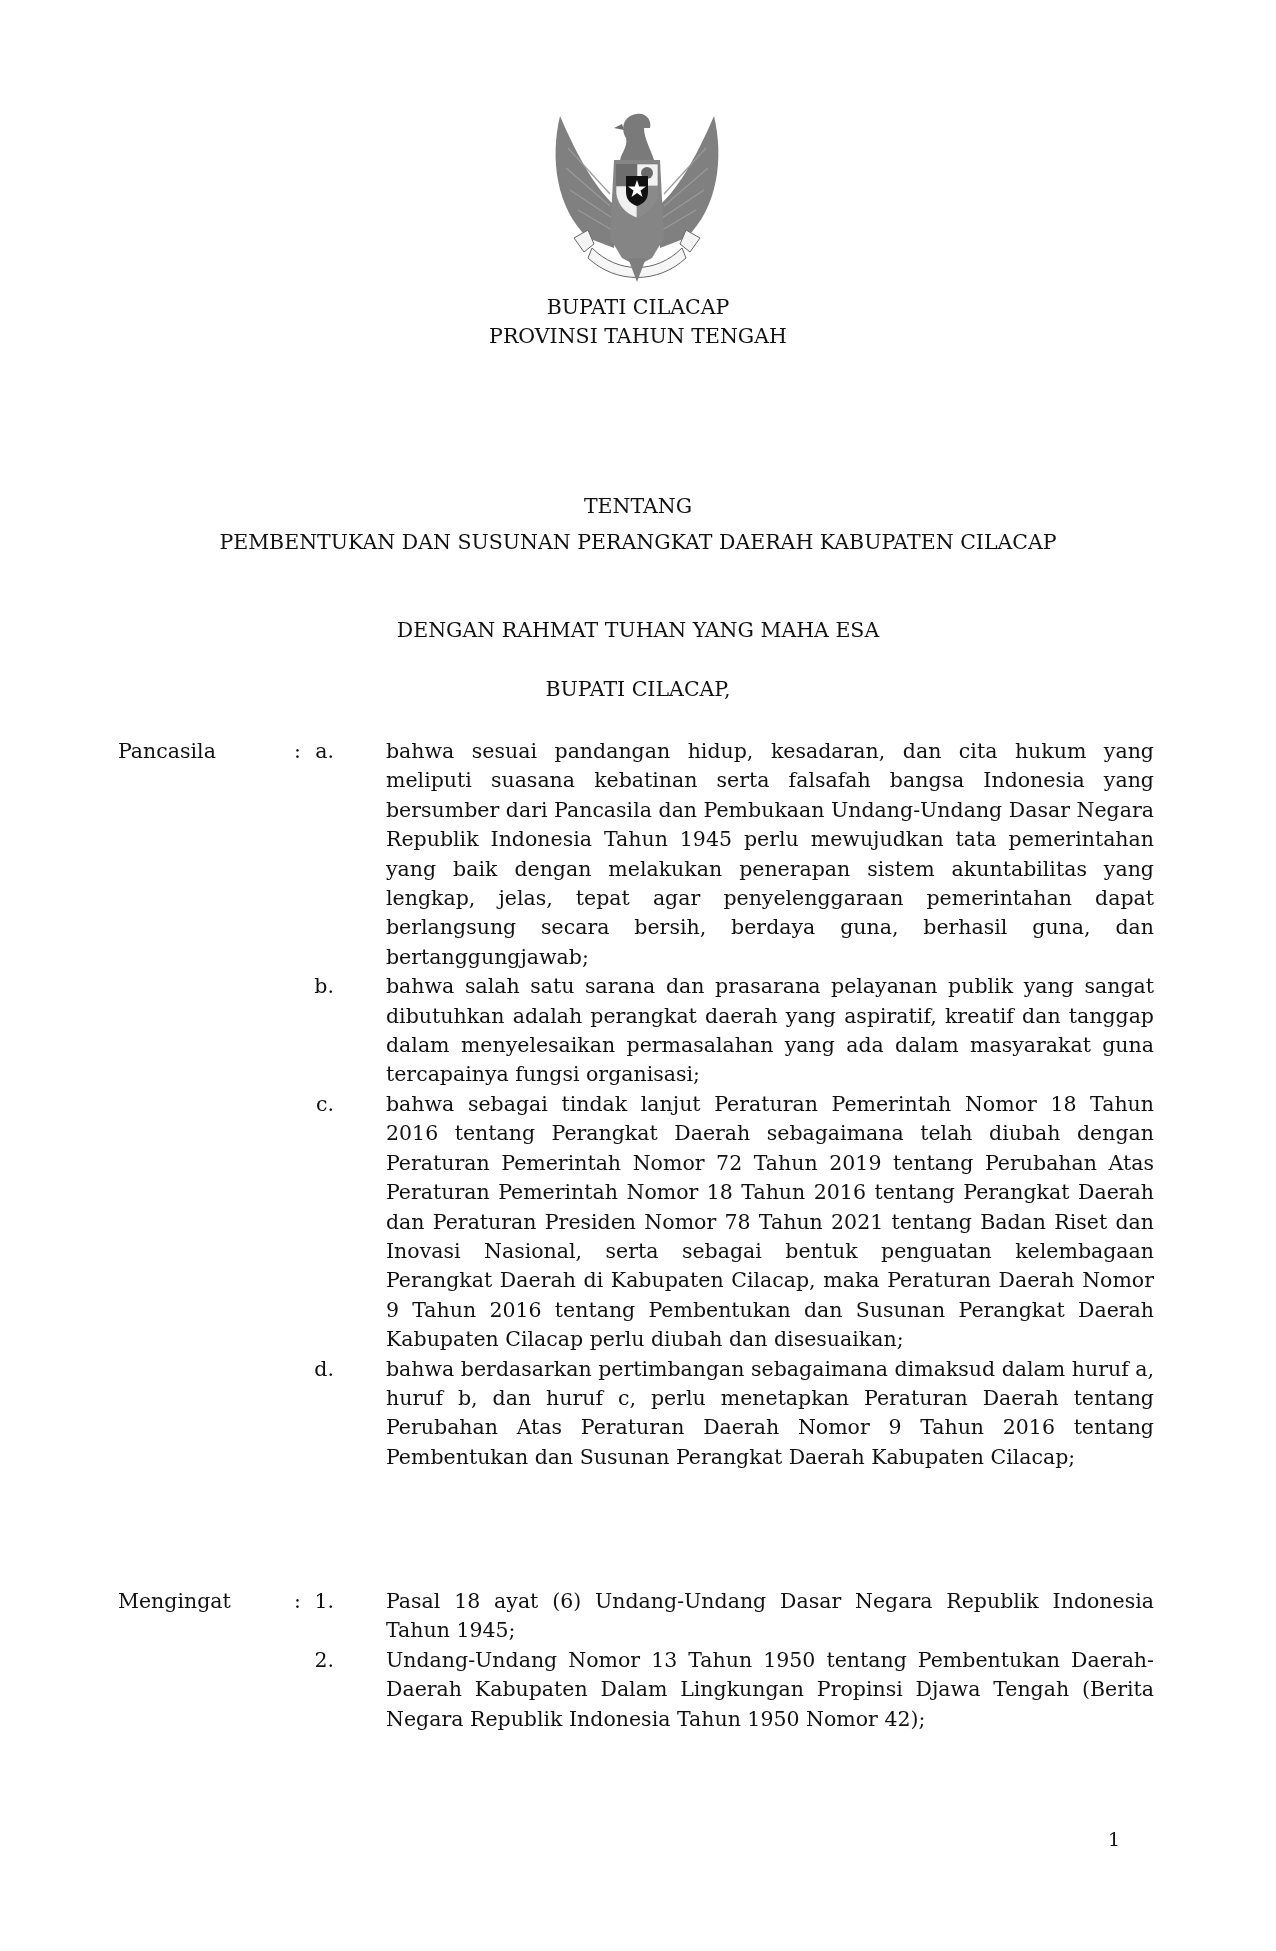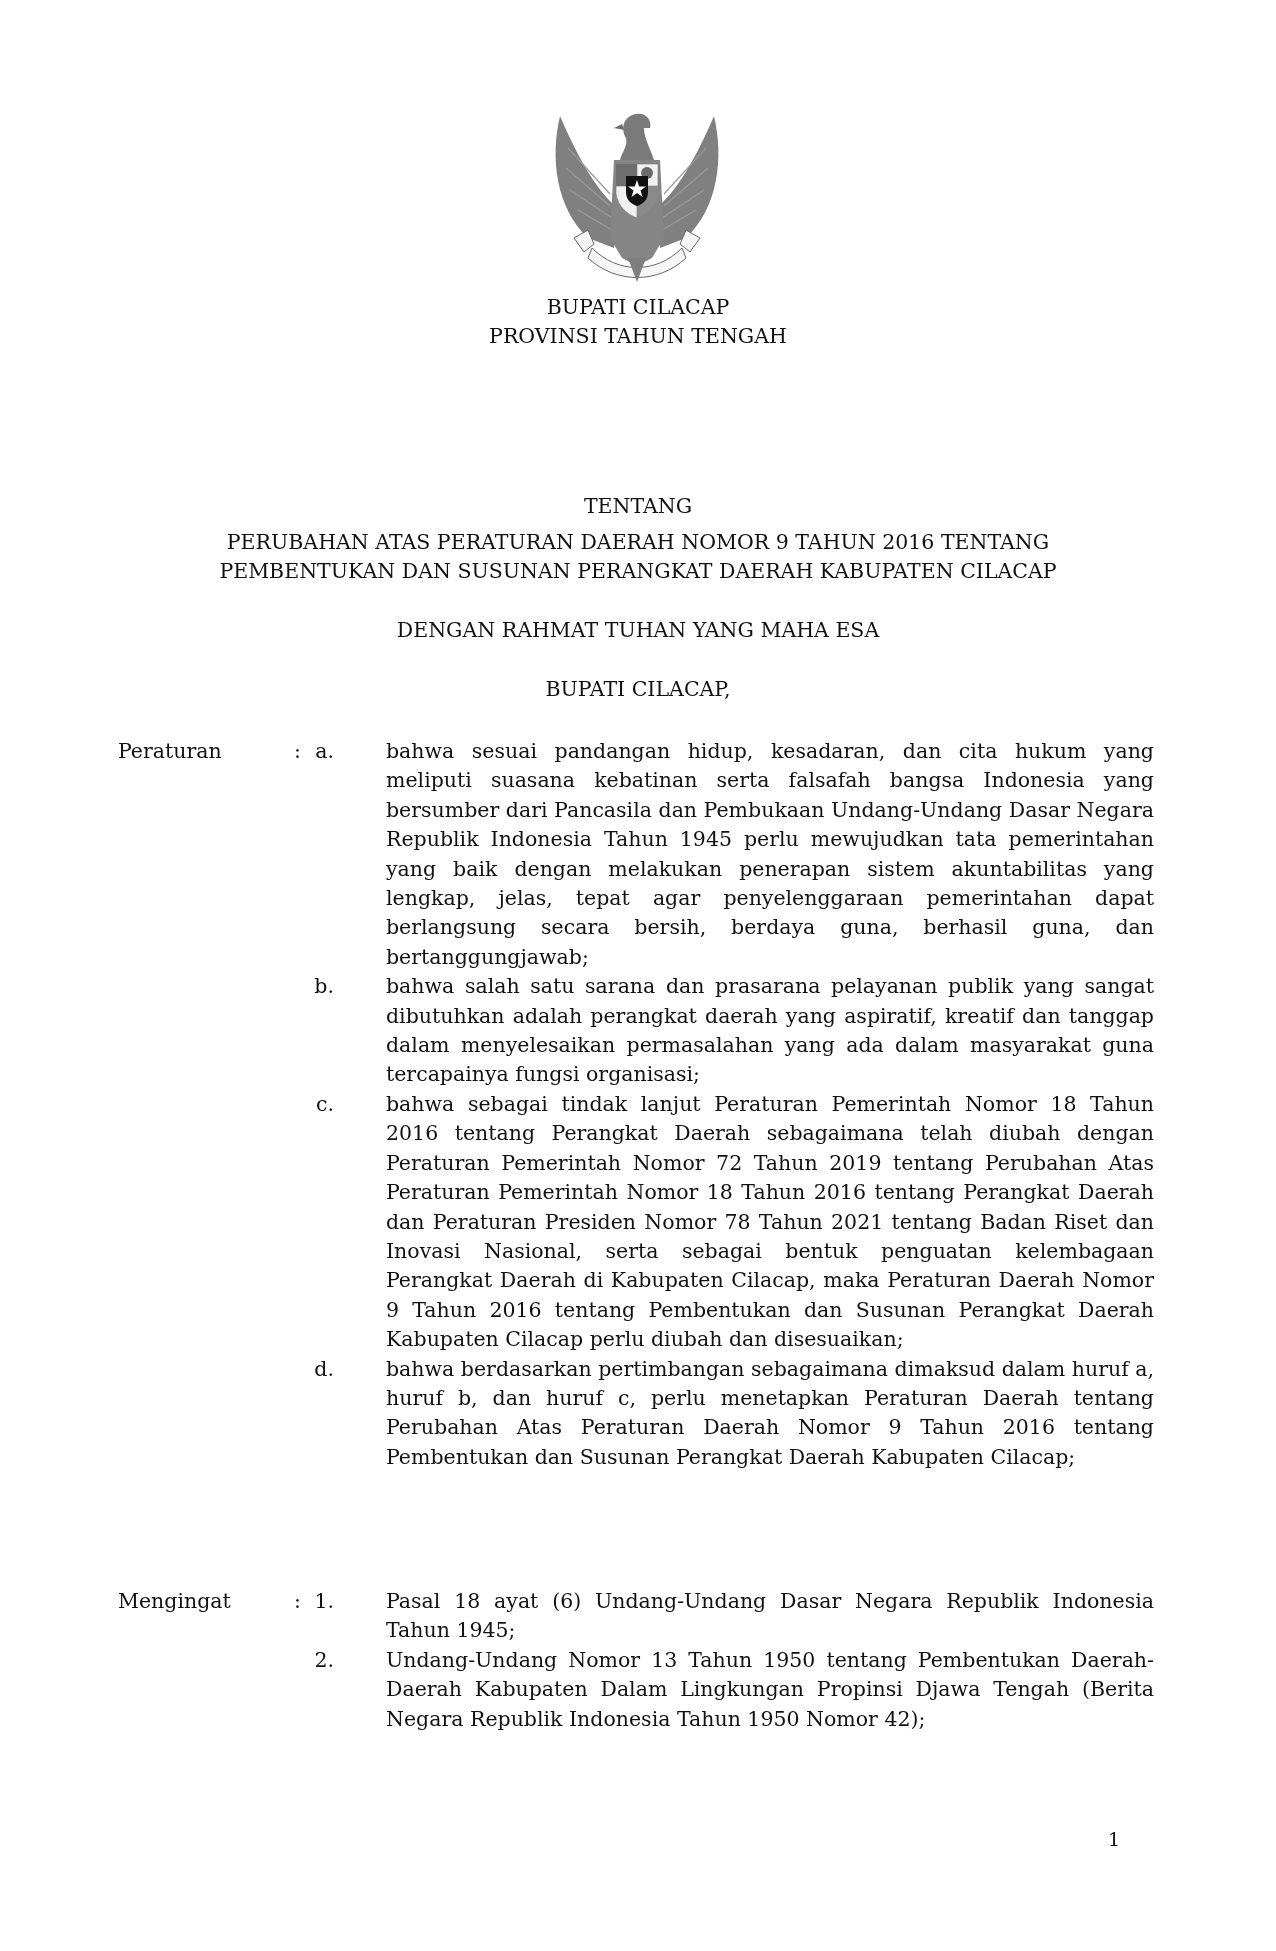--- a/index.html
+++ b/index.html
@@ -78,34 +78,33 @@
     <div>BUPATI CILACAP</div>
     <div>PROVINSI TAHUN TENGAH</div>
   </div>
 
 
   <div class="center-block h-tentang">
     <div>TENTANG</div>
   </div>
 
   <div class="center-block h-subject">
-    <div>PERUBAHAN ATAS PERATURAN DAERAH NOMOR 9 TAHUN 2016 TENTANG</div>
     <div>PEMBENTUKAN DAN SUSUNAN PERANGKAT DAERAH KABUPATEN CILACAP</div>
   </div>
 
   <div class="center-block h-bupati">
     <div>BUPATI CILACAP,</div>
   </div>
 
   <div class="center-block h-rahmat">
     <div>DENGAN RAHMAT TUHAN YANG MAHA ESA</div>
   </div>
 
   <div class="section sec-menimbang">
-    <div class="sec-label">Peraturan</div>
+    <div class="sec-label">Pancasila</div>
     <div class="sec-colon">:</div>
     <div class="items">
       <div class="item">
         <span class="item-marker">a.</span>
         <div class="item-text">bahwa sesuai pandangan hidup, kesadaran, dan cita hukum yang meliputi suasana kebatinan serta falsafah bangsa Indonesia yang bersumber dari Pancasila dan Pembukaan Undang-Undang Dasar Negara Republik Indonesia Tahun 1945 perlu mewujudkan tata pemerintahan yang baik dengan melakukan penerapan sistem akuntabilitas yang lengkap, jelas, tepat agar penyelenggaraan pemerintahan dapat berlangsung secara bersih, berdaya guna, berhasil guna, dan bertanggungjawab;</div>
       </div>
       <div class="item">
         <span class="item-marker">b.</span>
         <div class="item-text">bahwa salah satu sarana dan prasarana pelayanan publik yang sangat dibutuhkan adalah perangkat daerah yang aspiratif, kreatif dan tanggap dalam menyelesaikan permasalahan yang ada dalam masyarakat guna tercapainya fungsi organisasi;</div>
       </div>

